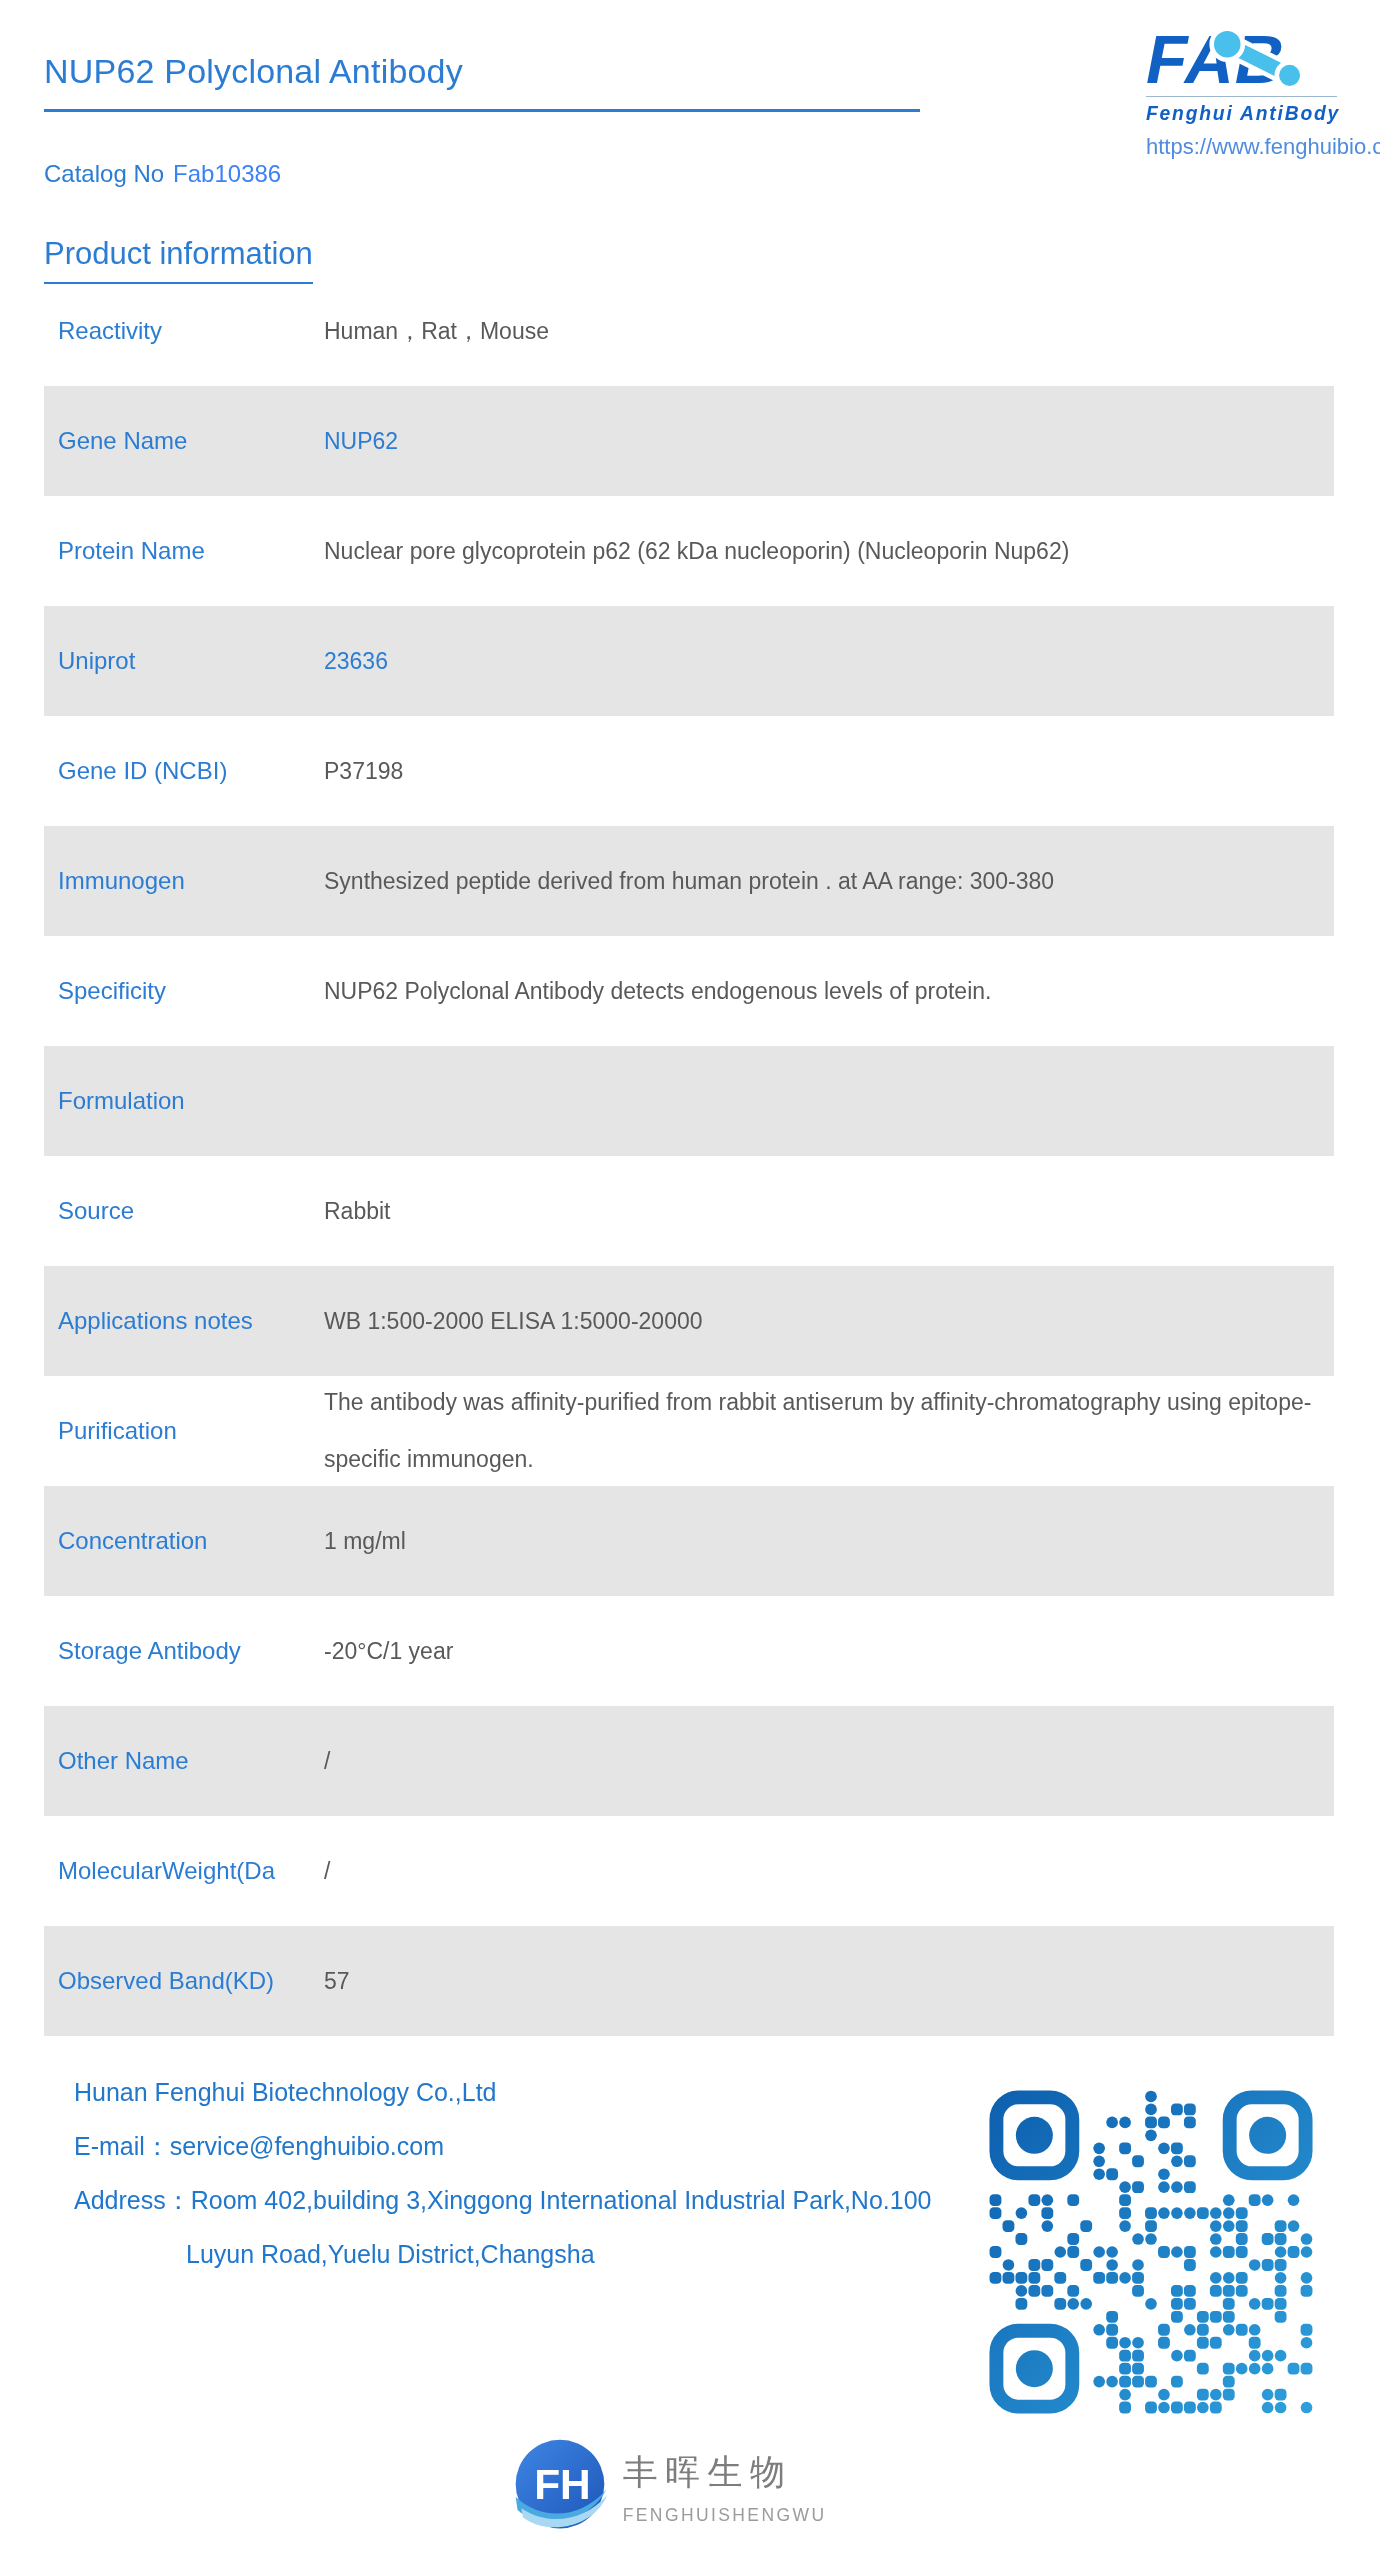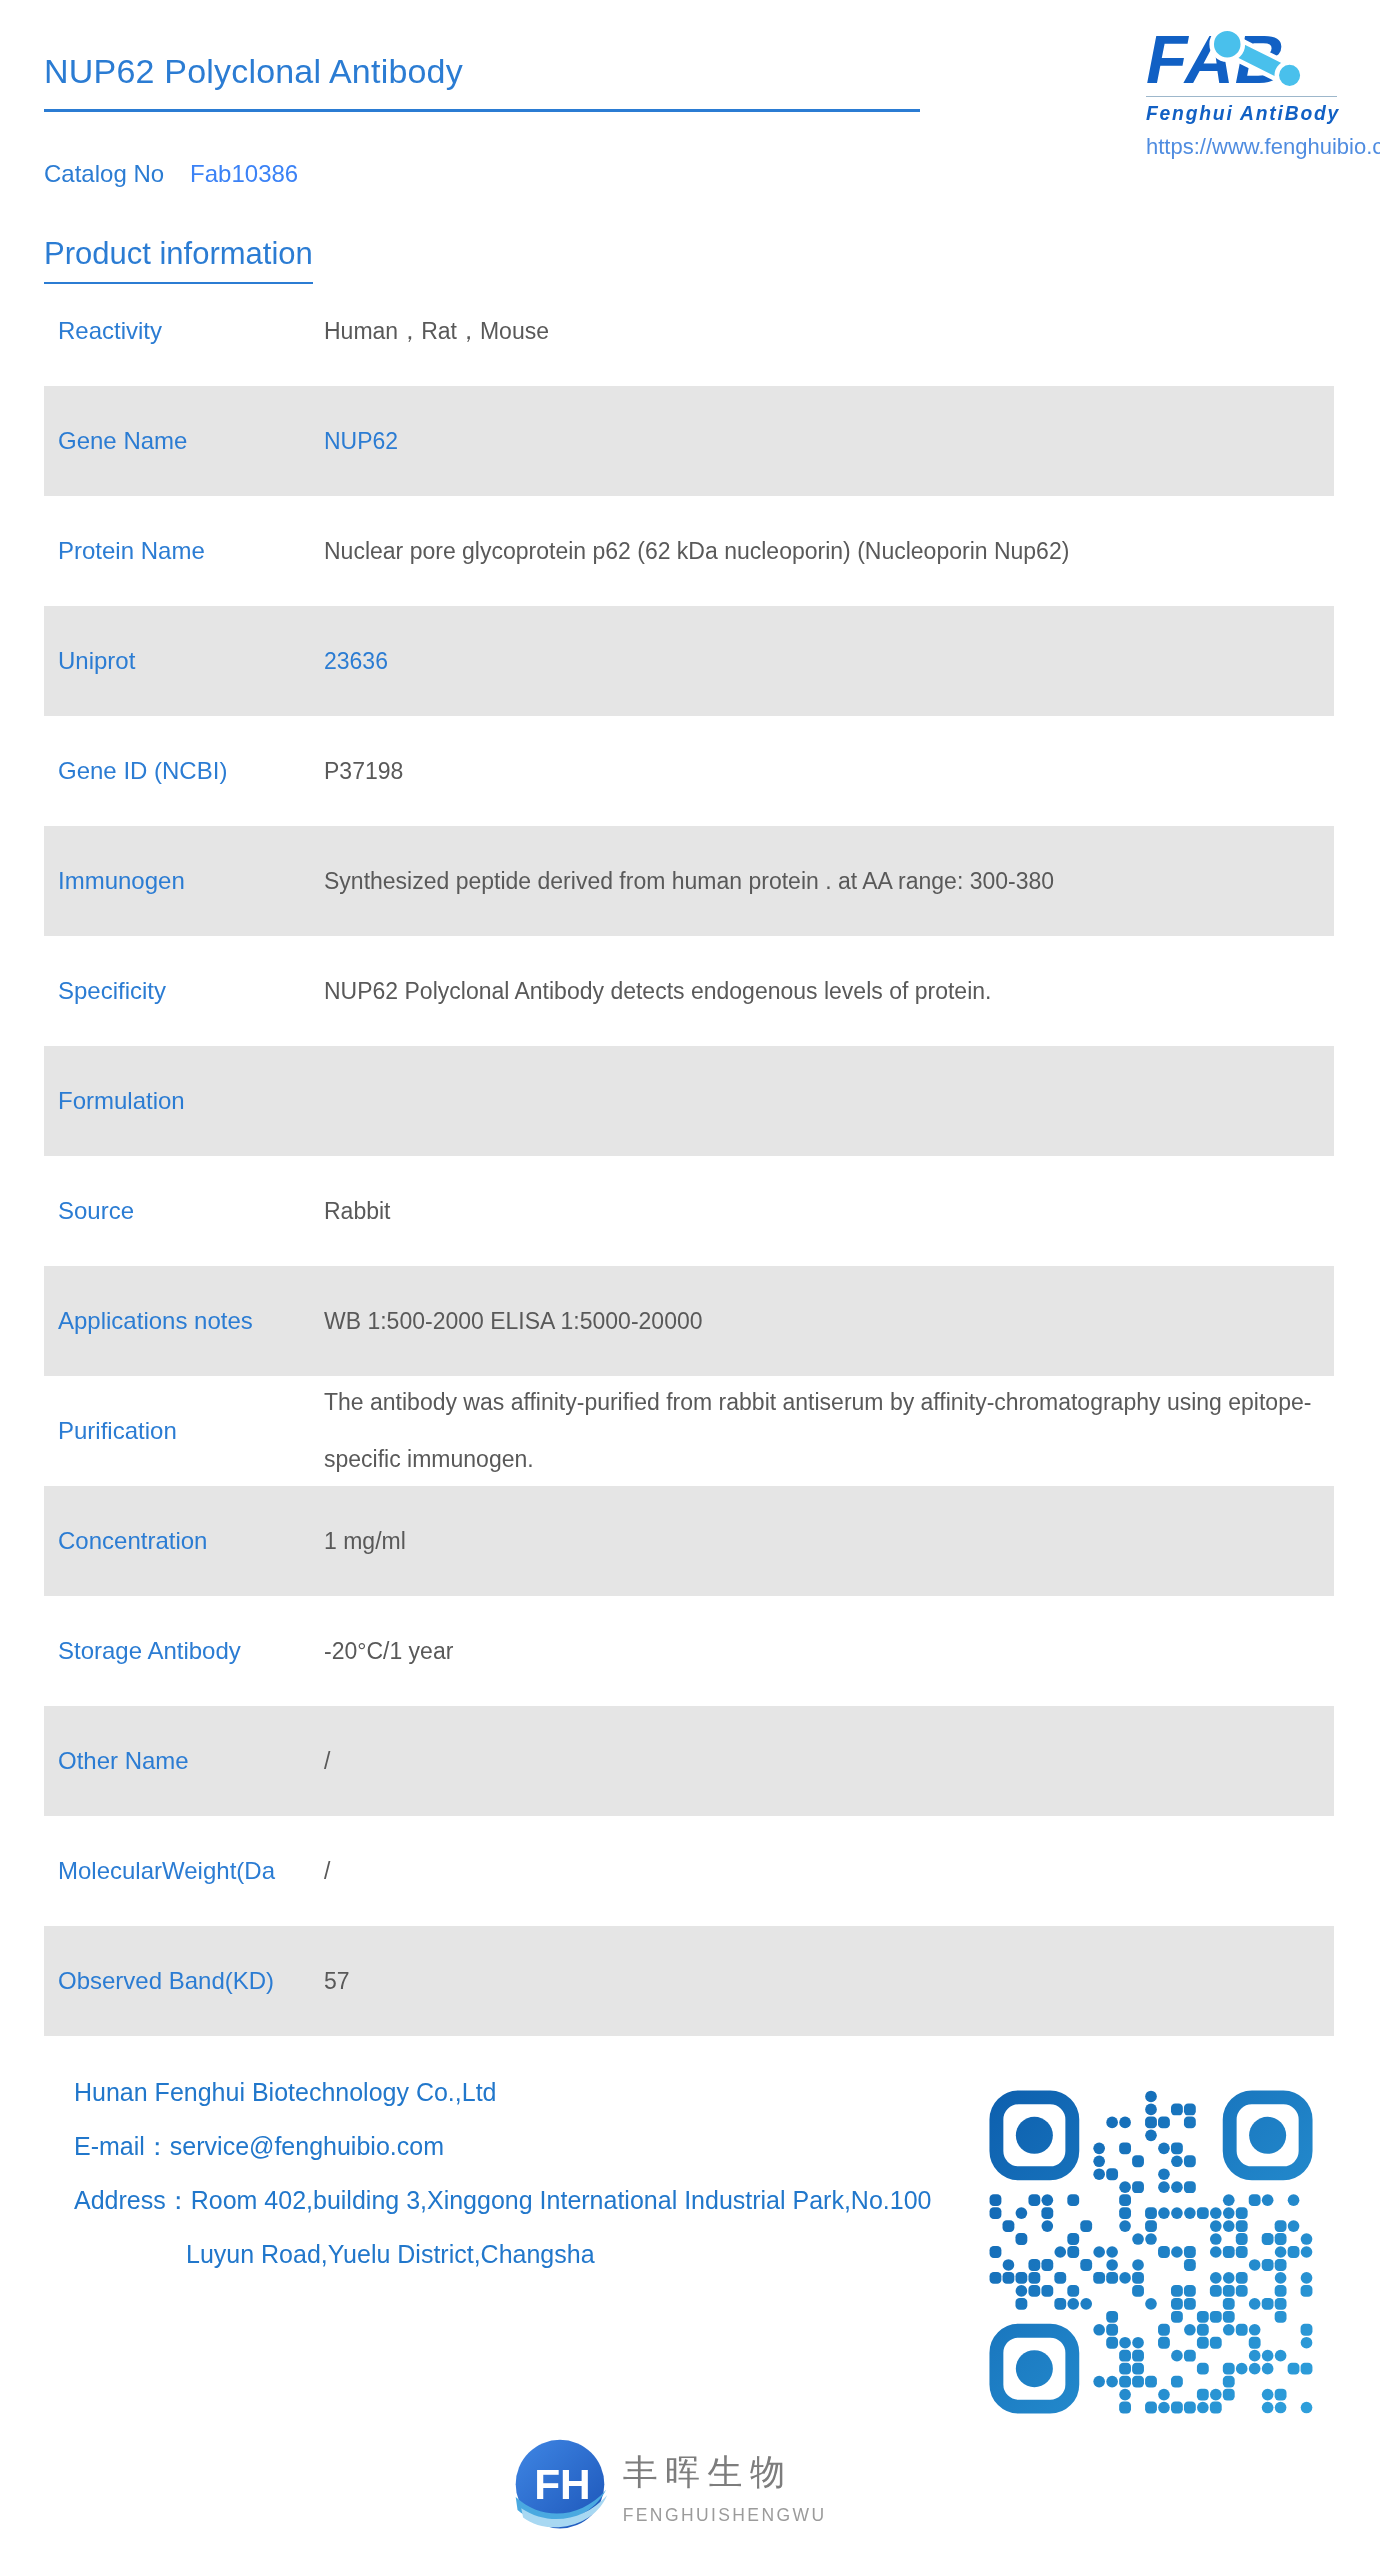--- a/index.html
+++ b/index.html
@@ -2,21 +2,21 @@
 <html style="font-size:14.7px"><head>
 <meta charset="utf-8">
 <style>
   html,body{margin:0;padding:0;background:#fff;}
   .page{position:relative;width:1380px;height:2576px;background:#ffffff;
         font-family:"Liberation Sans",sans-serif;overflow:hidden;padding-left:28px;}
 
   
   .title{position:absolute;left:44px;top:52px;font-size:34px;color:#2b7cd3;letter-spacing:0.2px;}
   .title-underline{position:absolute;left:44px;top:109px;width:876px;height:2.8px;background:#2b7cd3;}
-  .catalog{position:absolute;left:44px;top:160px;display:flex;gap:26px;font-size:24px;}
+  .catalog{position:absolute;left:44px;top:160px;display:flex;gap:9px;font-size:24px;}
   .catalog-label{color:#2b7cd3;}
   .catalog-value{color:#3b82f6;}
 
   
   .brandbox{position:absolute;left:1146px;top:31px;width:207px;}
   .fab-wrap{position:relative;height:61px;}
   .fab-text{font-size:68px;line-height:57px;font-weight:bold;font-style:italic;
             color:#1160c4;letter-spacing:0.9px;}
   .fab-mol{position:absolute;left:48px;top:-7.4px;pointer-events:none;}
   .brand-divider{margin-top:3.7px;width:191px;height:1.8px;background:#9db7cb;}

